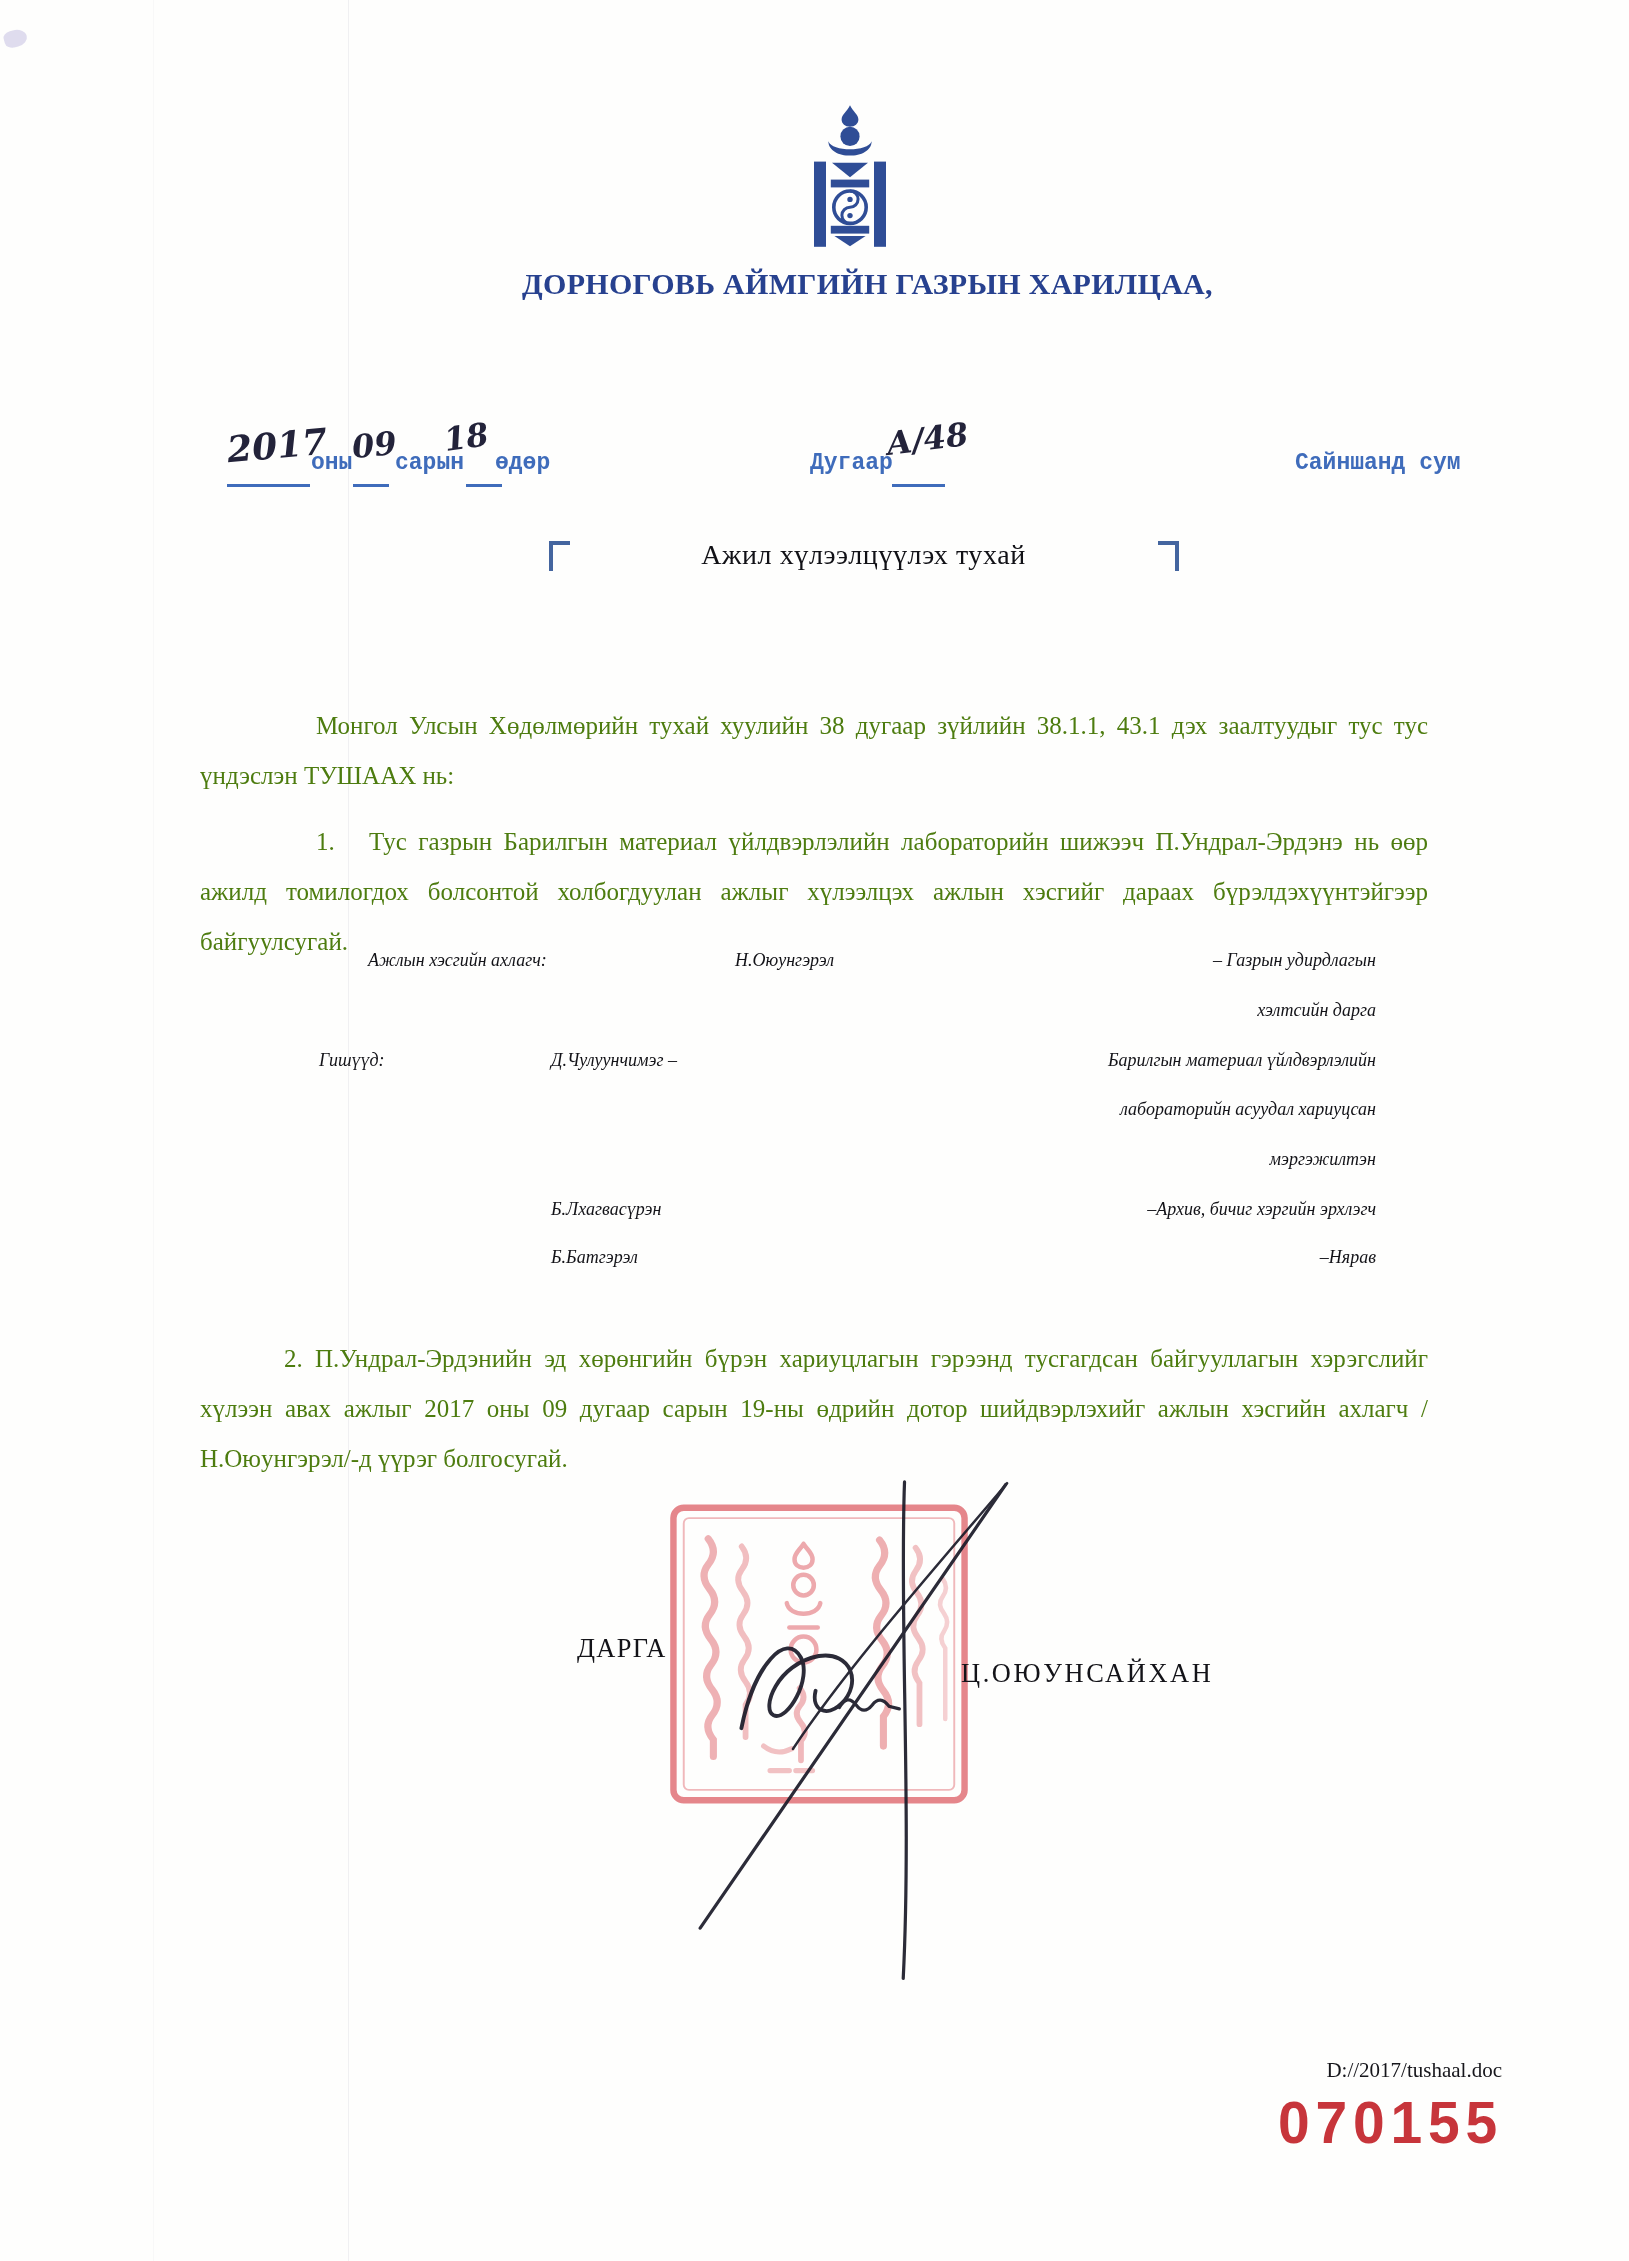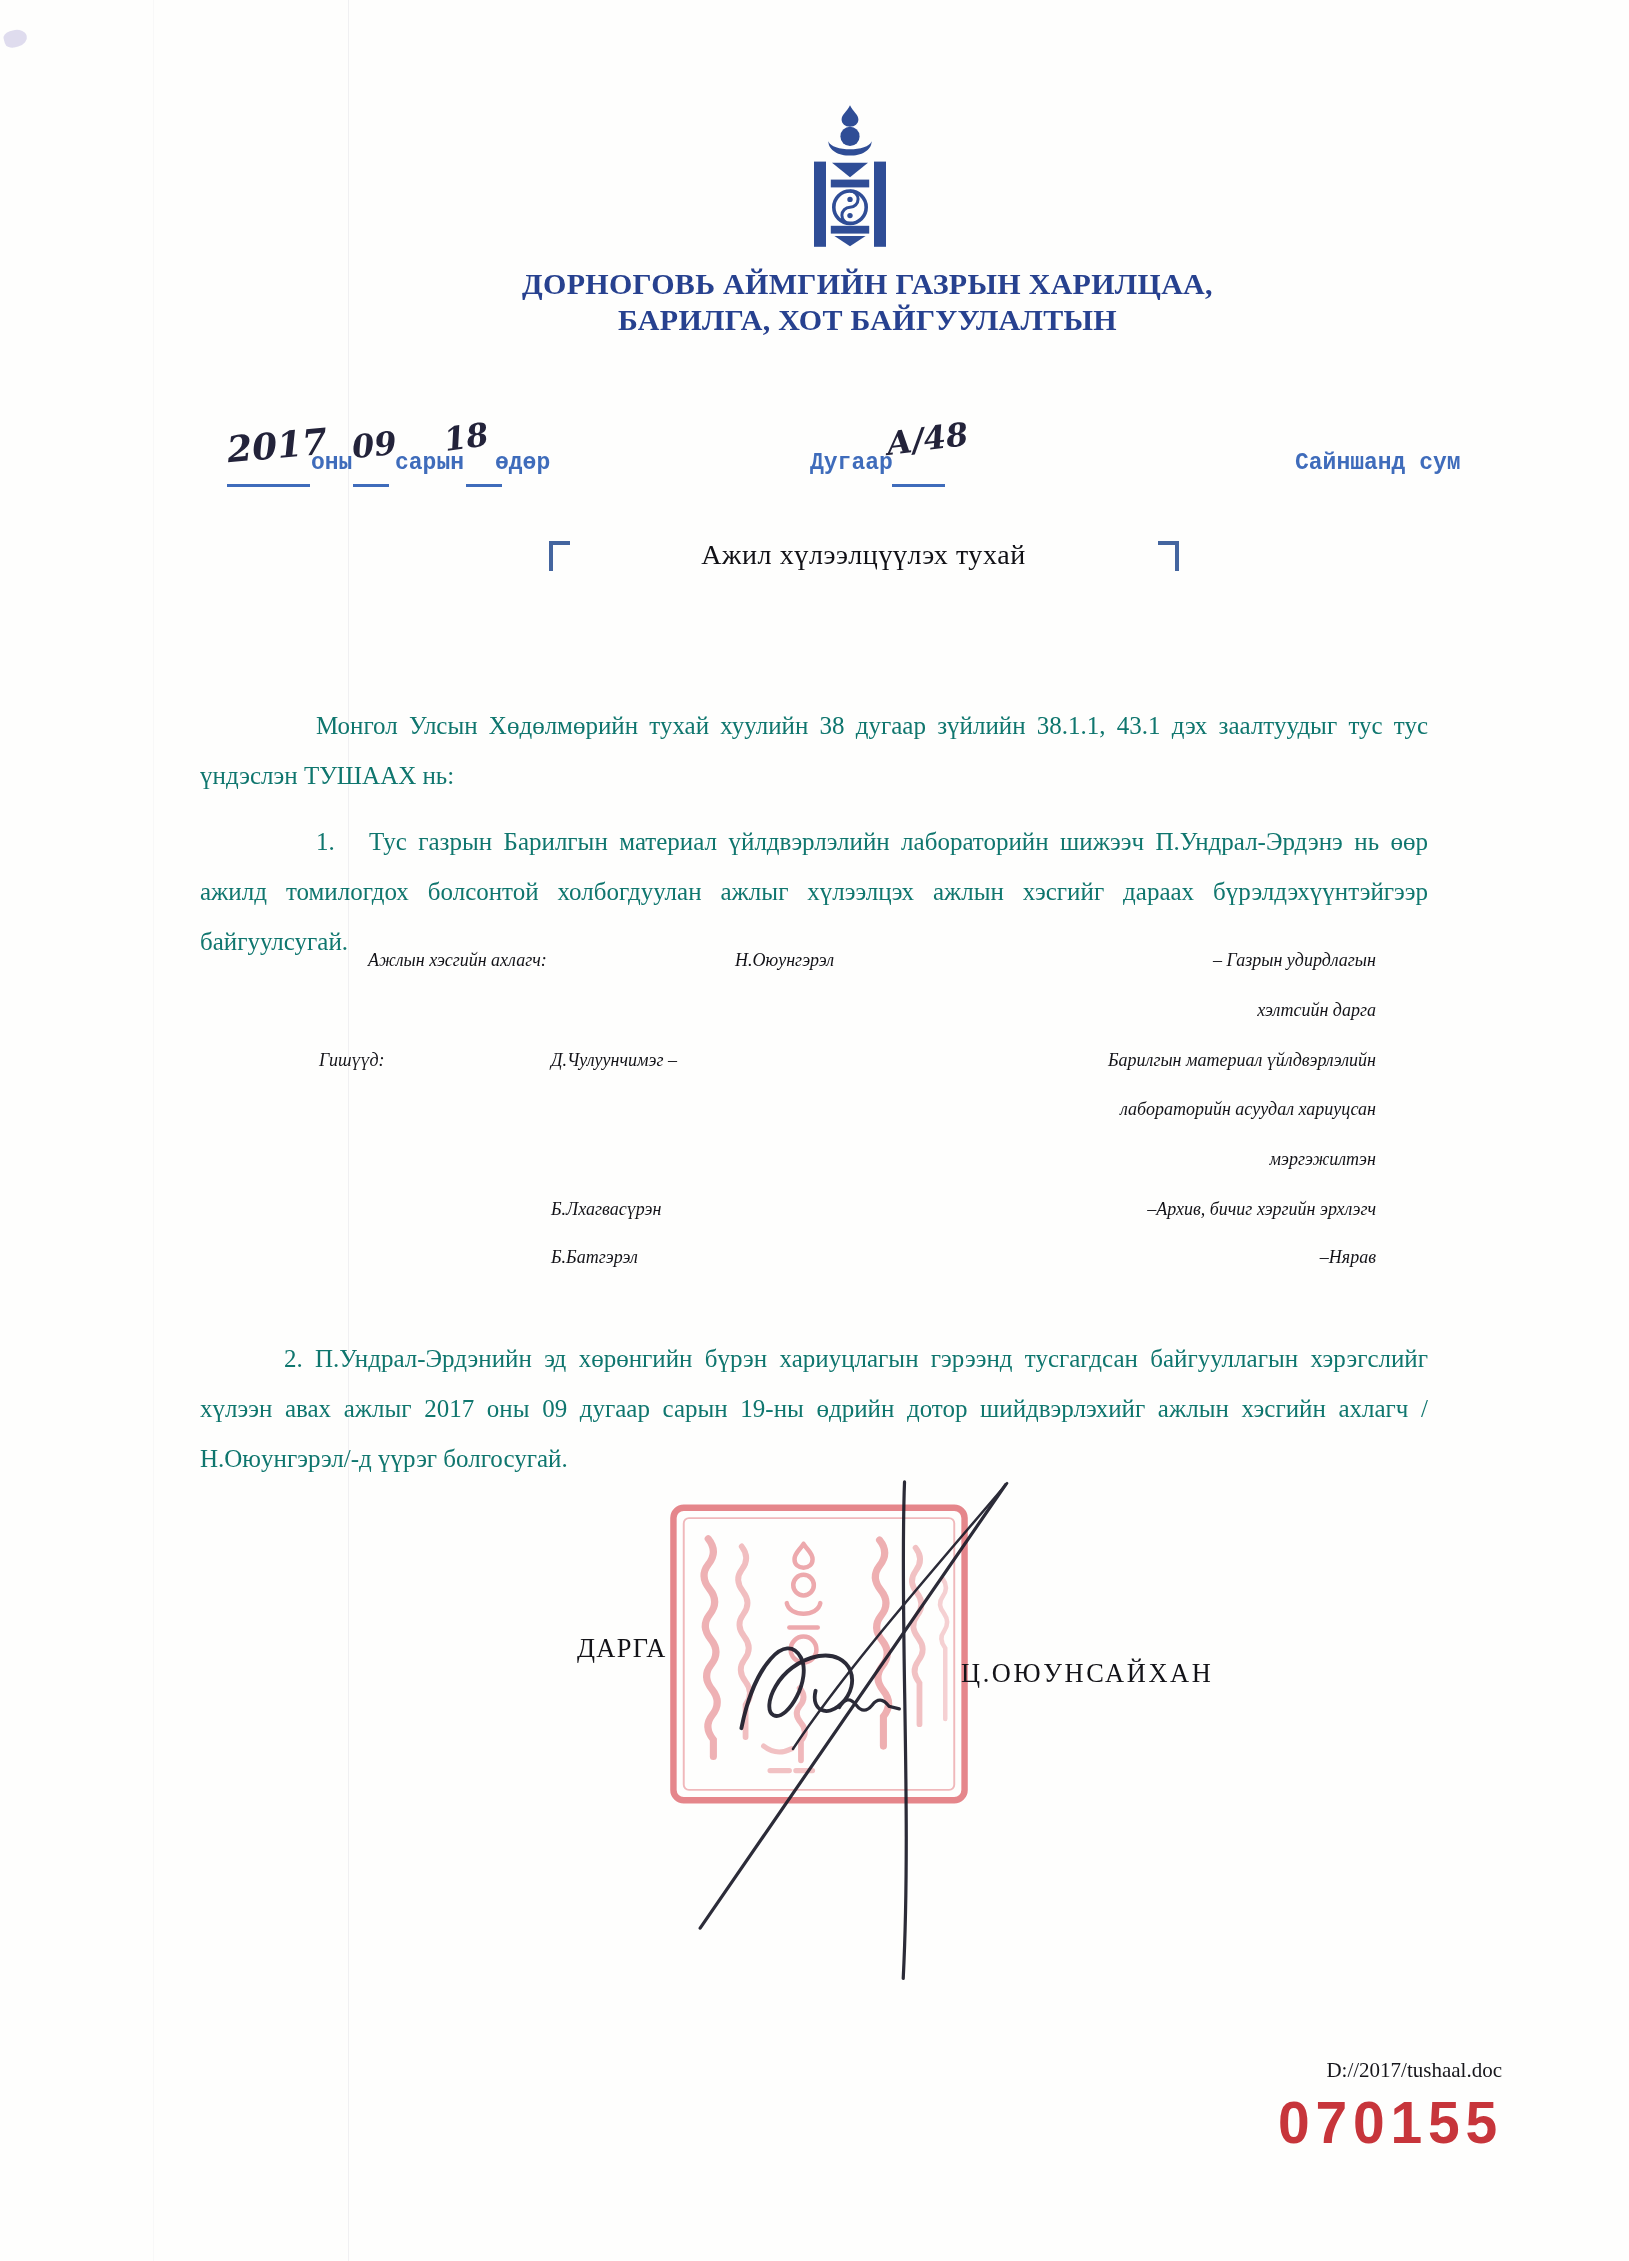--- a/index.html
+++ b/index.html
@@ -38,21 +38,21 @@
   .bracket.l{left:549px;border-left:4.5px solid #44659f;border-top:4.5px solid #44659f;}
   .bracket.r{left:1158px;border-right:4.5px solid #44659f;border-top:4.5px solid #44659f;}
   .subject{
     position:absolute;left:654px;top:539px;width:419px;text-align:center;
     font-size:28px;letter-spacing:0.6px;color:#111116;
   }
   
   .content{position:absolute;left:200px;top:0;width:1228px;}
   .para{
     position:absolute;left:0;width:1228px;
-    font-size:25px;line-height:50px;text-align:justify;color:#0f766e;
+    font-size:25px;line-height:50px;text-align:justify;color:#4d7c0f;
   }
   .p1{top:676px;text-indent:116px;}
   .p2{top:792px;text-indent:116px;}
   .p3{top:1309px;text-indent:84px;}
   .cline{position:absolute;left:0;width:1228px;height:50px;font-size:18px;color:#131318;font-style:italic;}
   .cline .at{position:absolute;top:9px;white-space:nowrap;}
   .cline .ar{position:absolute;top:9px;right:52px;white-space:nowrap;}
   
   .sigrow{position:absolute;left:0;top:1633px;width:1630px;height:52px;font-size:26.4px;color:#131318;}
   .sigrow .t{position:absolute;left:577px;top:0;letter-spacing:1.3px;}
@@ -89,21 +89,20 @@
       <path d="M60 145 a13.5 13.5 0 0 1 0 27 a13.5 13.5 0 0 0 0 27" fill="none" stroke="#2f4d96" stroke-width="5"></path>
       <circle cx="60" cy="159" r="4.5"></circle>
       <circle cx="60" cy="186" r="4.5"></circle>
       <rect x="28" y="203" width="64" height="13"></rect>
       <polygon points="34,220 86,220 60,237"></polygon>
     </g>
   </svg>
 
   <div class="org-title" style="color:#27418f">
     <div>ДОРНОГОВЬ АЙМГИЙН ГАЗРЫН ХАРИЛЦАА,</div>
-    <div>БАРИЛГА, ХОТ БАЙГУУЛАЛТЫН</div>
   </div>
 
   <div class="meta">
     <span class="hand" style="left:227px;top:424px;font-size:36px;color:#23233a;transform:rotate(-5deg)">2017</span>
     <span class="uline" style="left:227px;width:83px;background:#3f6cbb"></span>
     <span class="lbl" style="left:311px;color:#3f6cbb">оны</span>
 
     <span class="hand" style="left:352px;top:426px;font-size:32px;color:#23233a;transform:rotate(-6deg)">09</span>
     <span class="uline" style="left:353px;width:36px;background:#3f6cbb"></span>
     <span class="lbl" style="left:395px;color:#3f6cbb">сарын</span>

